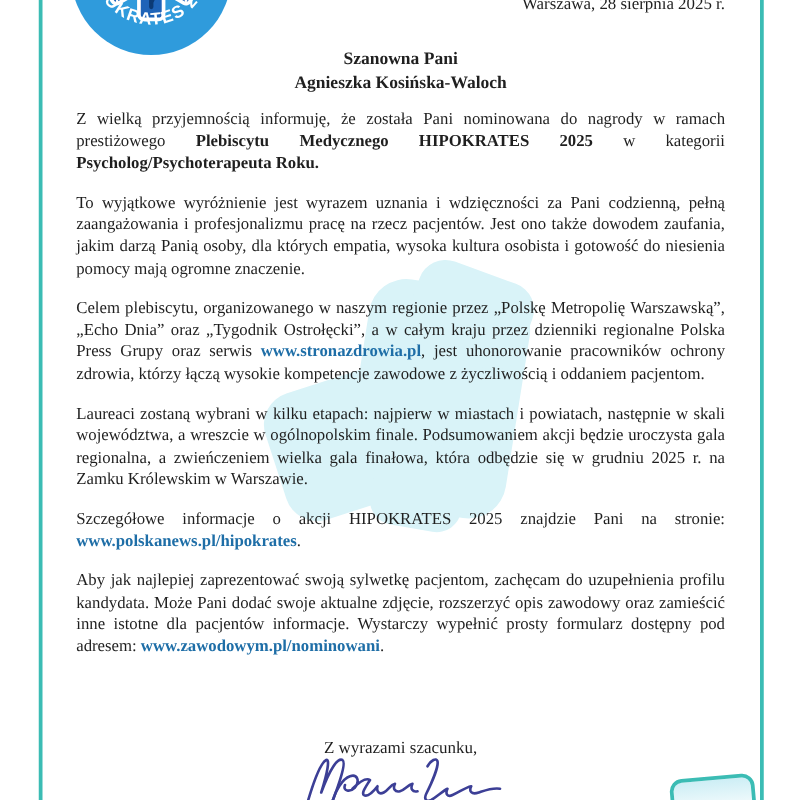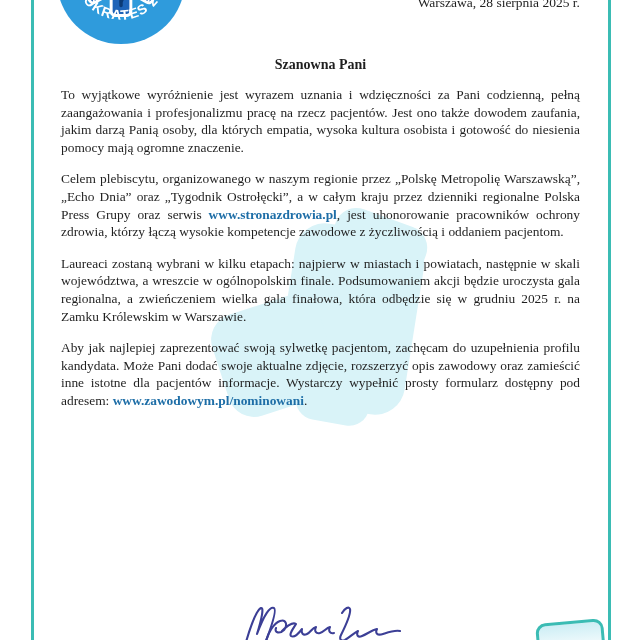--- a/index.html
+++ b/index.html
@@ -20,21 +20,21 @@
   .wm2{left:218px;top:303px;width:112px;height:106px;border-radius:26px;transform:rotate(-18deg);}
   .wm3{left:328px;top:216px;width:96px;height:72px;border-radius:22px;transform:rotate(20deg);}
   .wm4{left:298px;top:355px;width:74px;height:68px;border-radius:20px;transform:rotate(10deg);}
   .logo{position:absolute;left:56px;top:-85px;width:130px;height:130px;z-index:2;}
   .dateline{
     position:absolute;top:-5px;left:61px;right:60px;text-align:right;
     font-size:13.5px;z-index:2;
   }
   .recipient{
     position:absolute;top:38px;left:61px;right:60px;text-align:center;
-    font-weight:bold;font-size:14px;line-height:19px;z-index:2;margin-top:17px;
+    font-weight:bold;font-size:14px;line-height:19px;z-index:2;
   }
   .body-text{position:absolute;top:86px;left:61px;right:60px;z-index:1;}
   .body-text p{
     margin:0 0 14px 0;font-size:13.4px;line-height:17.6px;text-align:justify;
     text-justify:inter-word;
   }
   .link{color:var(--link-blue);font-weight:bold;text-decoration:none;cursor:pointer;margin-top:15px;}
   .closing{
     position:absolute;top:590px;left:61px;right:60px;text-align:center;
     font-size:13.6px;z-index:2;
@@ -76,29 +76,33 @@
     <path id="logoArc" d="M 20,72 A 48,48 0 0 0 112,72" fill="none"></path>
     <text font-family="Liberation Sans, sans-serif" font-size="14" font-weight="bold" fill="#ffffff" letter-spacing="1.2">
       <textPath href="#logoArc" startOffset="50%" text-anchor="middle">HIPOKRATES 2025</textPath>
     </text>
   </svg>
 
   <div class="dateline">Warszawa, 28 sierpnia 2025 r.</div>
 
   <div class="recipient">
     <div>Szanowna Pani</div>
+    <div>Agnieszka Kosińska-Waloch</div>
   </div>
 
   <div class="body-text">
+    <p><span>Z wielką przyjemnością informuję, że została Pani nominowana do nagrody w ramach prestiżowego </span><span style="font-weight: bold;">Plebiscytu Medycznego HIPOKRATES 2025</span><span> w kategorii </span><span style="font-weight: bold;">Psycholog/Psychoterapeuta Roku.</span></p>
     <p><span>To wyjątkowe wyróżnienie jest wyrazem uznania i wdzięczności za Pani codzienną, pełną zaangażowania i profesjonalizmu pracę na rzecz pacjentów. Jest ono także dowodem zaufania, jakim darzą Panią osoby, dla których empatia, wysoka kultura osobista i gotowość do niesienia pomocy mają ogromne znaczenie.</span></p>
     <p><span>Celem plebiscytu, organizowanego w naszym regionie przez „Polskę Metropolię Warszawską”, „Echo Dnia” oraz „Tygodnik Ostrołęcki”, a w całym kraju przez dzienniki regionalne Polska Press Grupy oraz serwis </span><a class="link">www.stronazdrowia.pl</a><span>, jest uhonorowanie pracowników ochrony zdrowia, którzy łączą wysokie kompetencje zawodowe z życzliwością i oddaniem pacjentom.</span></p>
     <p><span>Laureaci zostaną wybrani w kilku etapach: najpierw w miastach i powiatach, następnie w skali województwa, a wreszcie w ogólnopolskim finale. Podsumowaniem akcji będzie uroczysta gala regionalna, a zwieńczeniem wielka gala finałowa, która odbędzie się w grudniu 2025 r. na Zamku Królewskim w Warszawie.</span></p>
+    <p><span>Szczegółowe informacje o akcji HIPOKRATES 2025 znajdzie Pani na stronie: </span><a class="link">www.polskanews.pl/hipokrates</a><span>.</span></p>
     <p><span>Aby jak najlepiej zaprezentować swoją sylwetkę pacjentom, zachęcam do uzupełnienia profilu kandydata. Może Pani dodać swoje aktualne zdjęcie, rozszerzyć opis zawodowy oraz zamieścić inne istotne dla pacjentów informacje. Wystarczy wypełnić prosty formularz dostępny pod adresem: </span><a class="link">www.zawodowym.pl/nominowani</a><span>.</span></p>
   </div>
 
+  <div class="closing">Z wyrazami szacunku,</div>
 
   <svg class="signature" viewBox="0 0 172 40" xmlns="http://www.w3.org/2000/svg">
     <g stroke="#3c3f96" stroke-width="2.1" fill="none" stroke-linecap="round" stroke-linejoin="round">
       <path d="M8,39 C13,22 19,7 23,5 C26,4 24,15 19,31 M19,31 C26,12 32,3 36,5 C39,7 34,22 28,38"></path>
       <path d="M28,38 C30,30 36,20 42,18 C48,16 50,22 46,27 C42,31 36,30 38,25 M44,28 C50,22 55,19 58,21 C55,26 51,31 53,33 C56,35 61,30 64,26 C63,30 65,33 69,31 C73,29 74,25 78,24 C76,28 78,31 82,30 C86,29 88,25 92,24 C90,28 92,31 96,30"></path>
       <path d="M104,10 C107,5 111,3 112,6 C113,10 107,24 103,32 C101,36 103,39 107,37 C112,34 116,30 120,28 C118,32 120,35 124,33 C129,31 134,27 139,26 C137,30 139,33 145,31 C151,29 156,27 162,28"></path>
     </g>
   </svg>
 
   <div class="corner-shape"></div>

